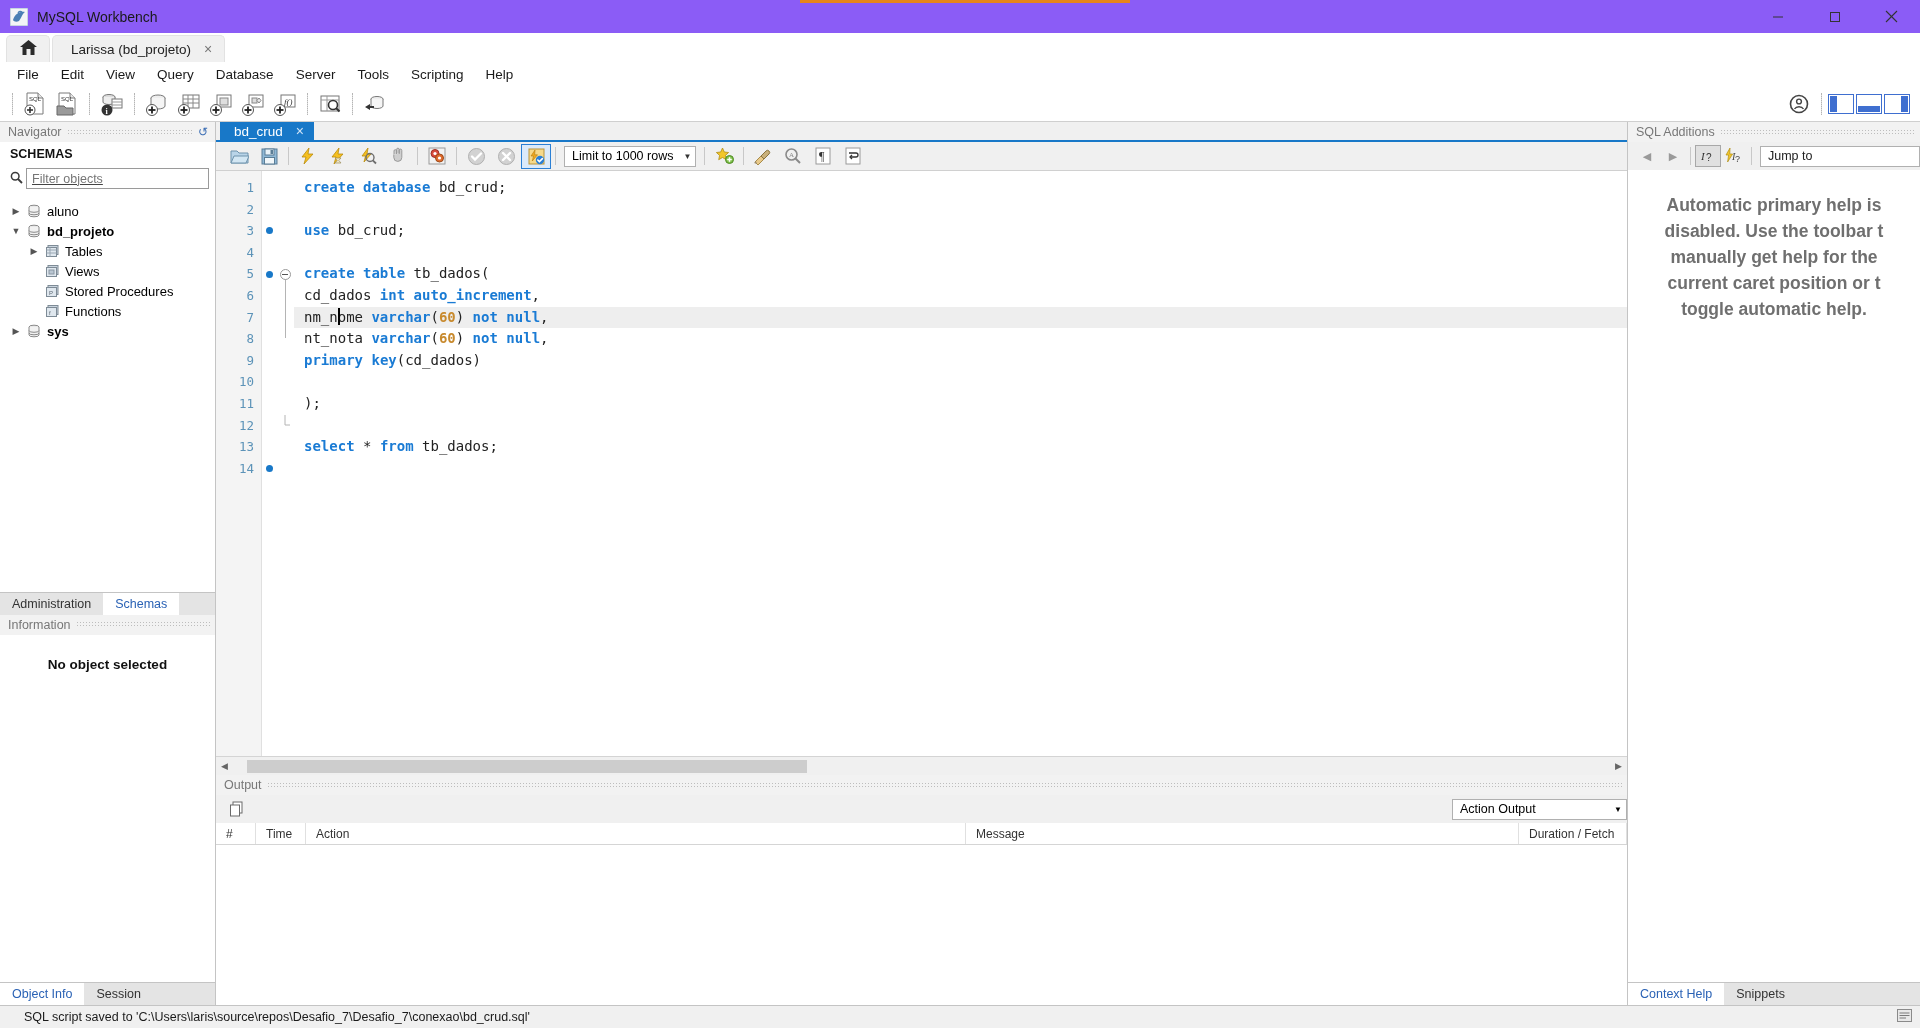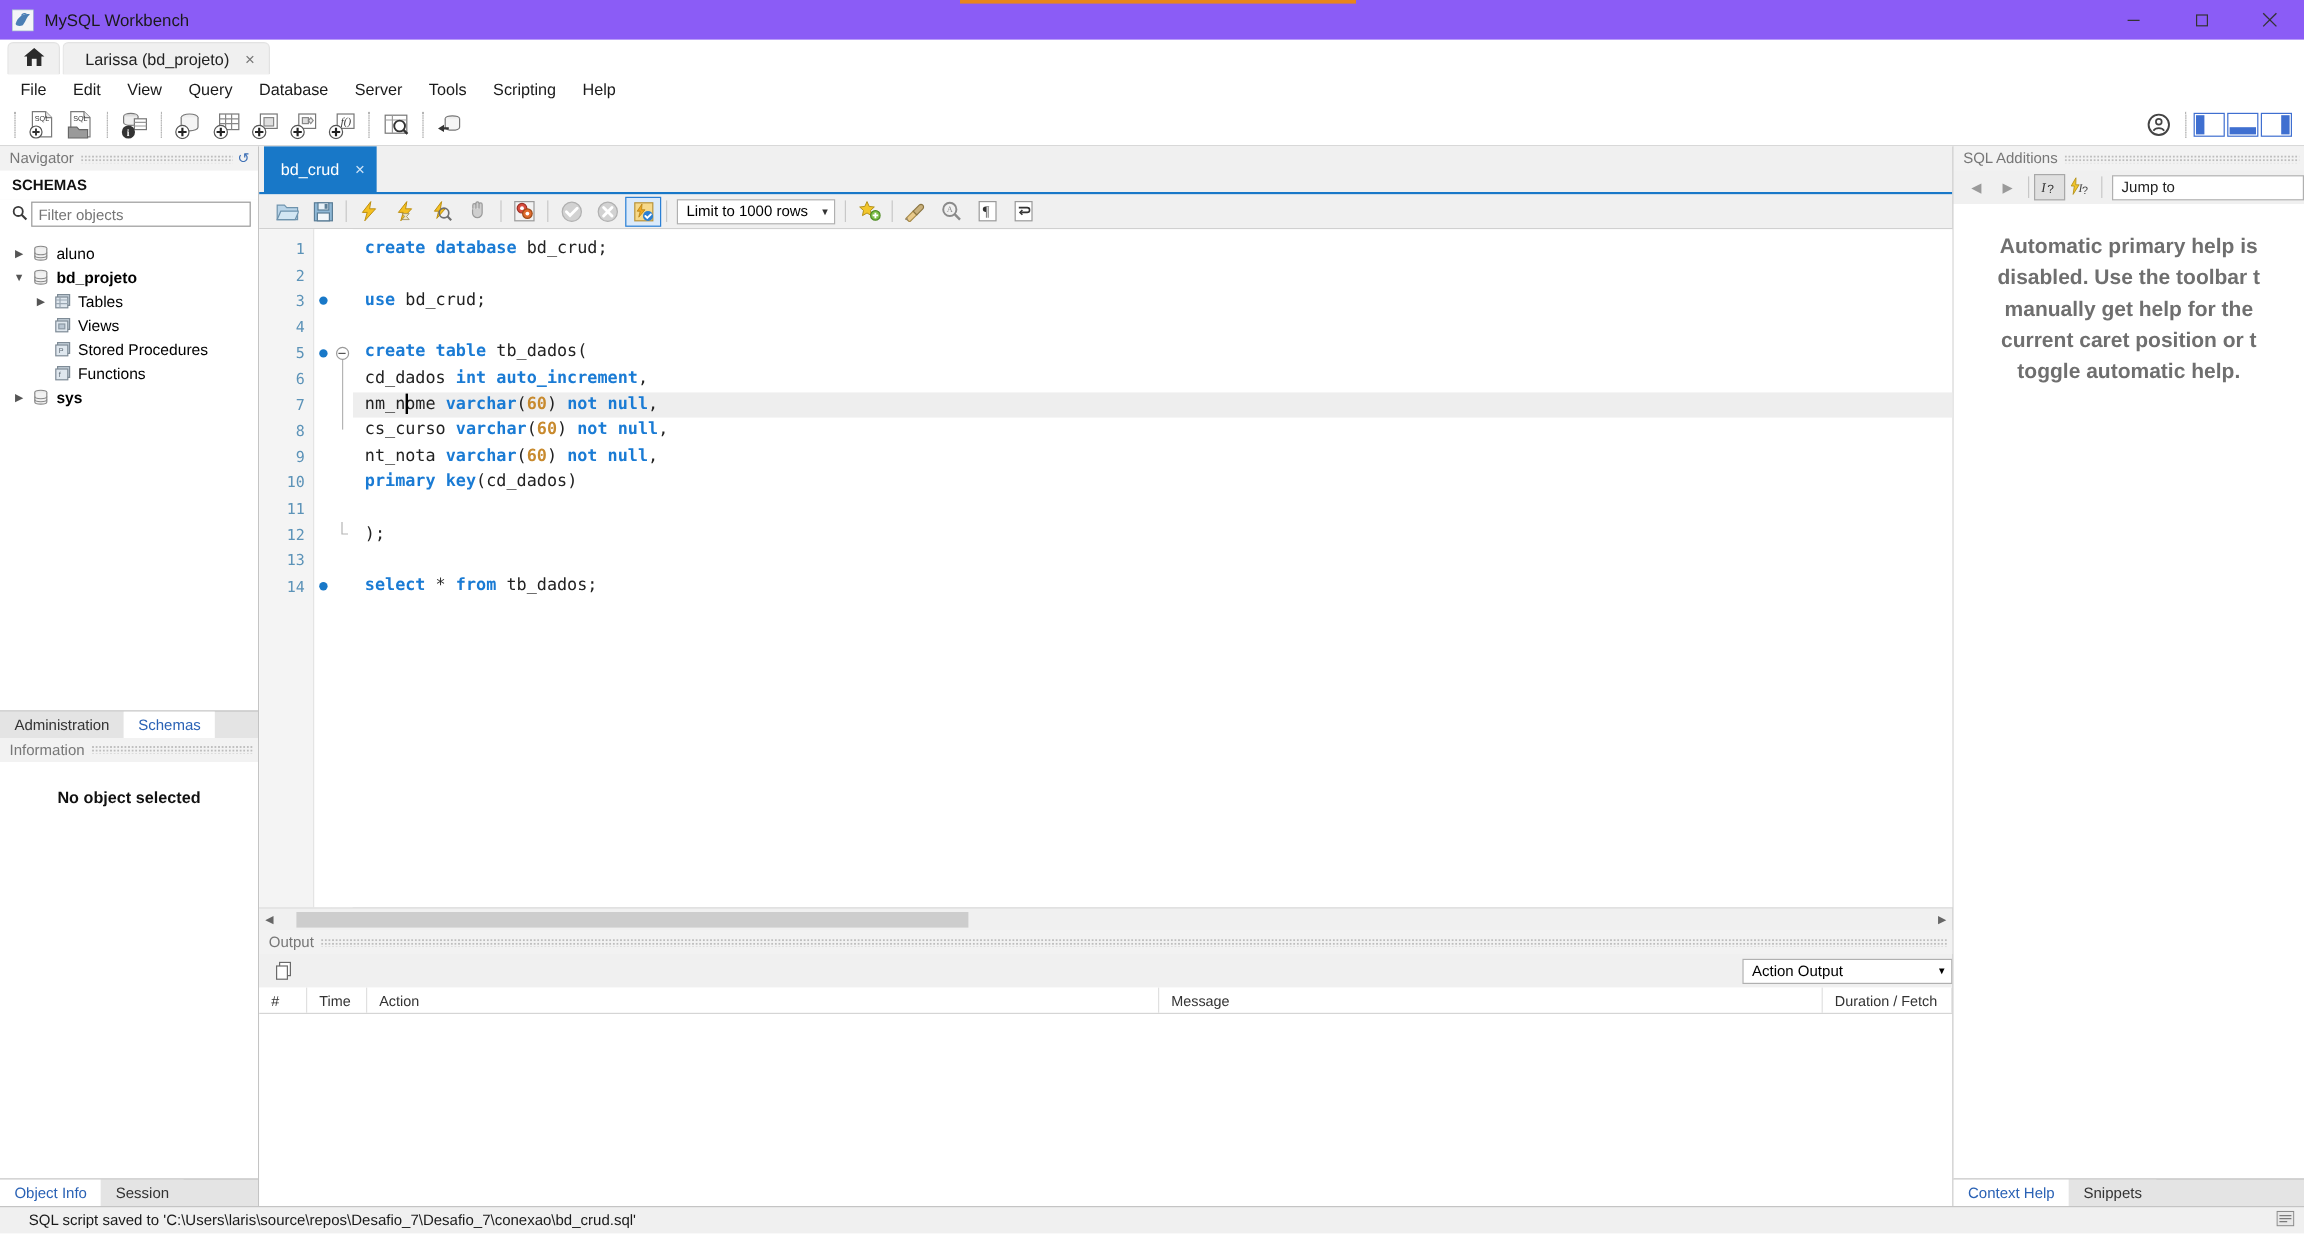--- a/index.html
+++ b/index.html
@@ -105,20 +105,21 @@
     font-weight: bold; font-size: 12.5px; background: #ffffff; color: #111;
   }
   .filterbox {
     background: #ffffff; padding: 2px 6px 6px 6px; display: flex; align-items: center;
   }
   .filterbox .search-ico { width: 20px; text-align: center; color: #4a4a4a; font-size: 12px; }
   .filterbox input {
     flex: 1; height: 21px; border: 1px solid #9a9a9a; padding: 0 5px;
     font-family: "Liberation Sans", sans-serif; font-size: 12.5px; color: #444;
     outline: none;
+    text-decoration: underline;
   }
   .tree { background: #ffffff; flex: 1; padding-top: 6px; overflow: hidden; }
   .tree-row { display: flex; align-items: center; height: 20px; font-size: 13px; padding-left: 8px; }
   .tree-row .arrow { width: 16px; text-align: center; font-size: 9px; color: #555; }
   .tree-row .ico { width: 20px; display:flex; align-items:center; justify-content:center; }
   .tree-row .lbl { margin-left: 3px; }
   .tree-row.bold .lbl { font-weight: bold; }
   .indent1 { padding-left: 26px; }
 
   .leftbottom-tabs {
@@ -131,21 +132,21 @@
   }
   .ltab.active { background: #ffffff; color: #2a62b5; }
 
   .infopanel { background: #ffffff; flex: 1; display: flex; flex-direction: column; }
   .infobody { flex: 1; display: flex; justify-content: center; padding-top: 22px; }
   .infobody .msg { font-weight: bold; font-size: 13.5px; color: #111; }
 
   
   .center { flex: 1; display: flex; flex-direction: column; min-width: 0; background: #f2f2f2; }
   .editor-tabstrip {
-    height: 40px; background: #f0f0f0; display: flex; align-items: stretch;
+    height: 20px; background: #f0f0f0; display: flex; align-items: stretch;
     border-bottom: 2px solid #1878c8;
   }
   .editor-tabstrip .lead {
     width: 4px; background: #f0f0f0;
   }
   .sqltab {
     background: #1878c8; color: #ffffff; display: flex; align-items: center;
     padding: 0 10px 0 14px; font-size: 13.5px;
   }
   .sqltab .tc { margin-left: 13px; color: #cfe4f7; font-size: 14px; }
@@ -742,21 +743,20 @@
         <div class="fc"></div>
       </div>
       <div class="code">
         <div class="cline"><span class="kw">create</span> <span class="kw">database</span> bd_crud;</div>
         <div class="cline"> </div>
         <div class="cline"><span class="kw">use</span> bd_crud;</div>
         <div class="cline"> </div>
         <div class="cline"><span class="kw">create</span> <span class="kw">table</span> tb_dados(</div>
         <div class="cline">cd_dados <span class="kw">int</span> <span class="kw">auto_increment</span>,</div>
         <div class="cline hl">nm_nome <span class="kw">varchar</span>(<span class="num">60</span>) <span class="kw">not</span> <span class="kw">null</span>,</div>
-        <div class="cline">cs_curso <span class="kw">varchar</span>(<span class="num">60</span>) <span class="kw">not</span> <span class="kw">null</span>,</div>
         <div class="cline">nt_nota <span class="kw">varchar</span>(<span class="num">60</span>) <span class="kw">not</span> <span class="kw">null</span>,</div>
         <div class="cline"><span class="kw">primary</span> <span class="kw">key</span>(cd_dados)</div>
         <div class="cline"> </div>
         <div class="cline">);</div>
         <div class="cline"> </div>
         <div class="cline"><span class="kw">select</span> * <span class="kw">from</span> tb_dados;</div>
         <div class="caret-bar" style="left:44px; top:137px;"></div>
       </div>
     </div>
 

